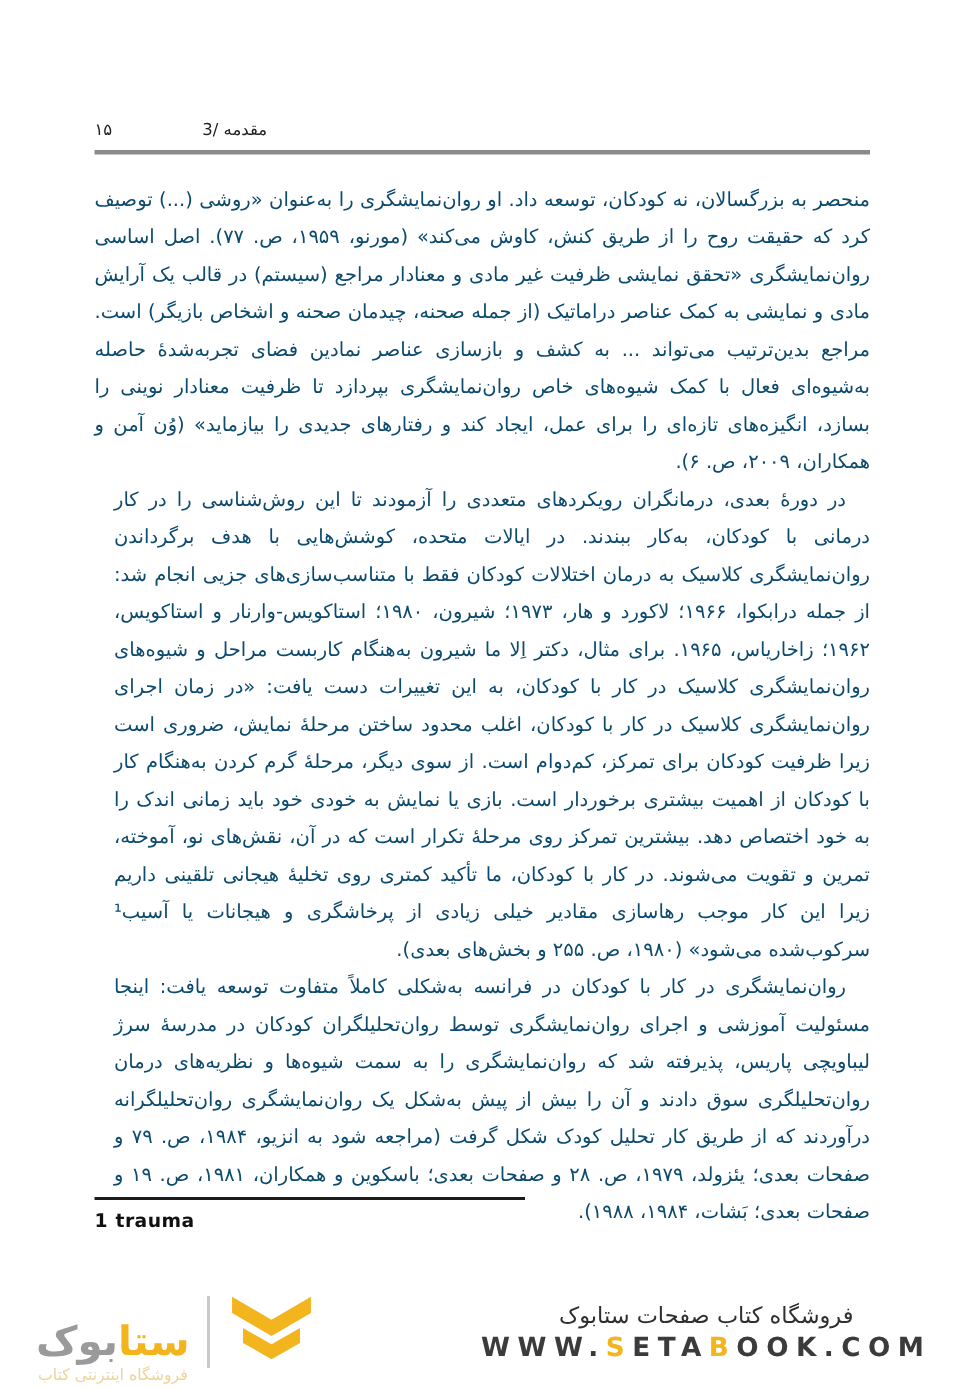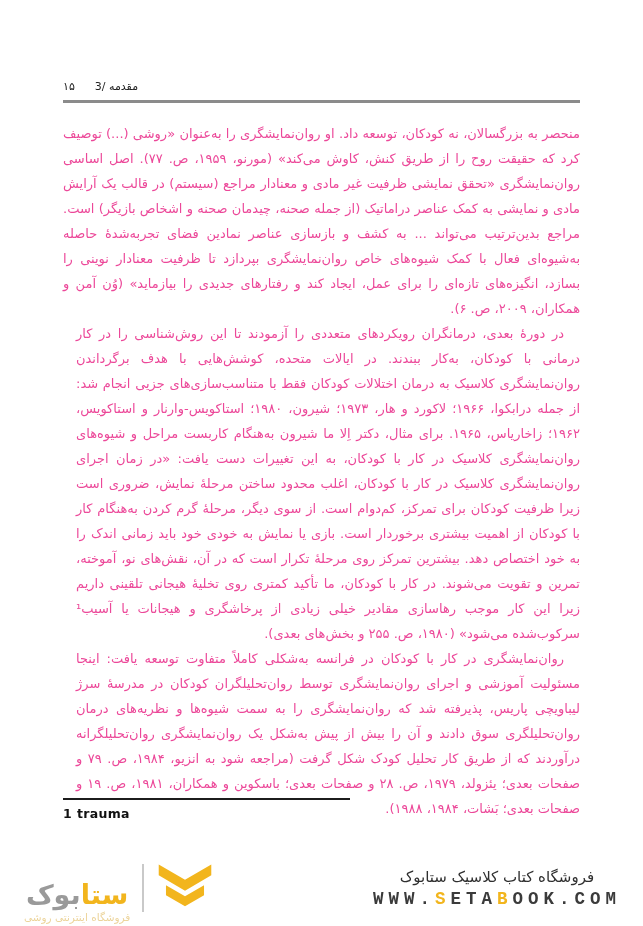--- a/index.html
+++ b/index.html
@@ -19,21 +19,21 @@
   
   .running-head {
     position: absolute;
     top: 80px;
     left: 63px;
     right: 63px;
     display: flex;
     flex-direction: row;
     justify-content: flex-start;
     align-items: baseline;
-    gap: 20px;
+    gap: 60px;
     direction: ltr;
     font-size: 11px;
     color: #222;
   }
   .head-rule {
     position: absolute;
     top: 100px;
     left: 63px;
     width: 517px;
     height: 3px;
@@ -43,21 +43,21 @@
   
   .body-text {
     position: absolute;
     top: 121px;
     left: 63px;
     width: 517px;
     direction: rtl;
     text-align: justify;
     font-size: 13px;
     line-height: 25px;
-    color: #ec4899;
+    color: #0c4a6e;
   }
   .body-text p {
     margin: 0;
     padding: 0;
   }
   .body-text p.indent {
     text-indent: 16px;
     margin-left: 13px;
   }
 
@@ -144,21 +144,20 @@
     font-size: 15px;
     color: #2f2f2f;
   }
   .store-url {
     direction: ltr;
     font-size: 17.5px;
     font-weight: 600;
     letter-spacing: 5px;
     color: #3b3b3b;
     white-space: nowrap;
-    font-family: Liberation Mono, monospace;
   }
   .url-accent { color: #f2b51d; }
   .url-dark   { color: #3b3b3b; }
 </style>
 </head>
 <body>
 
 <div class="running-head">
   <span>۱۵</span>
   <span>3/ مقدمه</span>
@@ -178,31 +177,31 @@
   </div>
 </div>
 
 <div class="footer-banner">
 
   <div class="logo-group">
     <div class="wordmark-block">
       <div class="wordmark">
         <span class="wm-accent">ستا</span><span class="wm-gray">بوک</span>
       </div>
-      <div class="logo-tagline">فروشگاه اینترنتی روشی</div>
+      <div class="logo-tagline">فروشگاه اینترنتی کتاب</div>
     </div>
     <div class="logo-divider"></div>
     <div class="emblem">
       <svg width="58" height="54" viewBox="0 0 64 58" xmlns="http://www.w3.org/2000/svg">
         <polygon points="3,3 32,20 61,3 61,15 32,32 3,15" fill="#f2b51d"></polygon>
         <polygon points="11,26 32,38 53,26 53,37 32,49 11,37" fill="#f2b51d"></polygon>
       </svg>
     </div>
   </div>
 
   <div class="store-group">
-    <div class="store-title">فروشگاه کتاب کلاسیک ستابوک</div>
+    <div class="store-title">فروشگاه کتاب صفحات ستابوک</div>
     <div class="store-url">
       <span class="url-dark">WWW.</span><span class="url-accent">S</span><span class="url-dark">ETA</span><span class="url-accent">B</span><span class="url-dark">OOK.COM</span>
     </div>
   </div>
 
 </div>
 
 </body></html>

